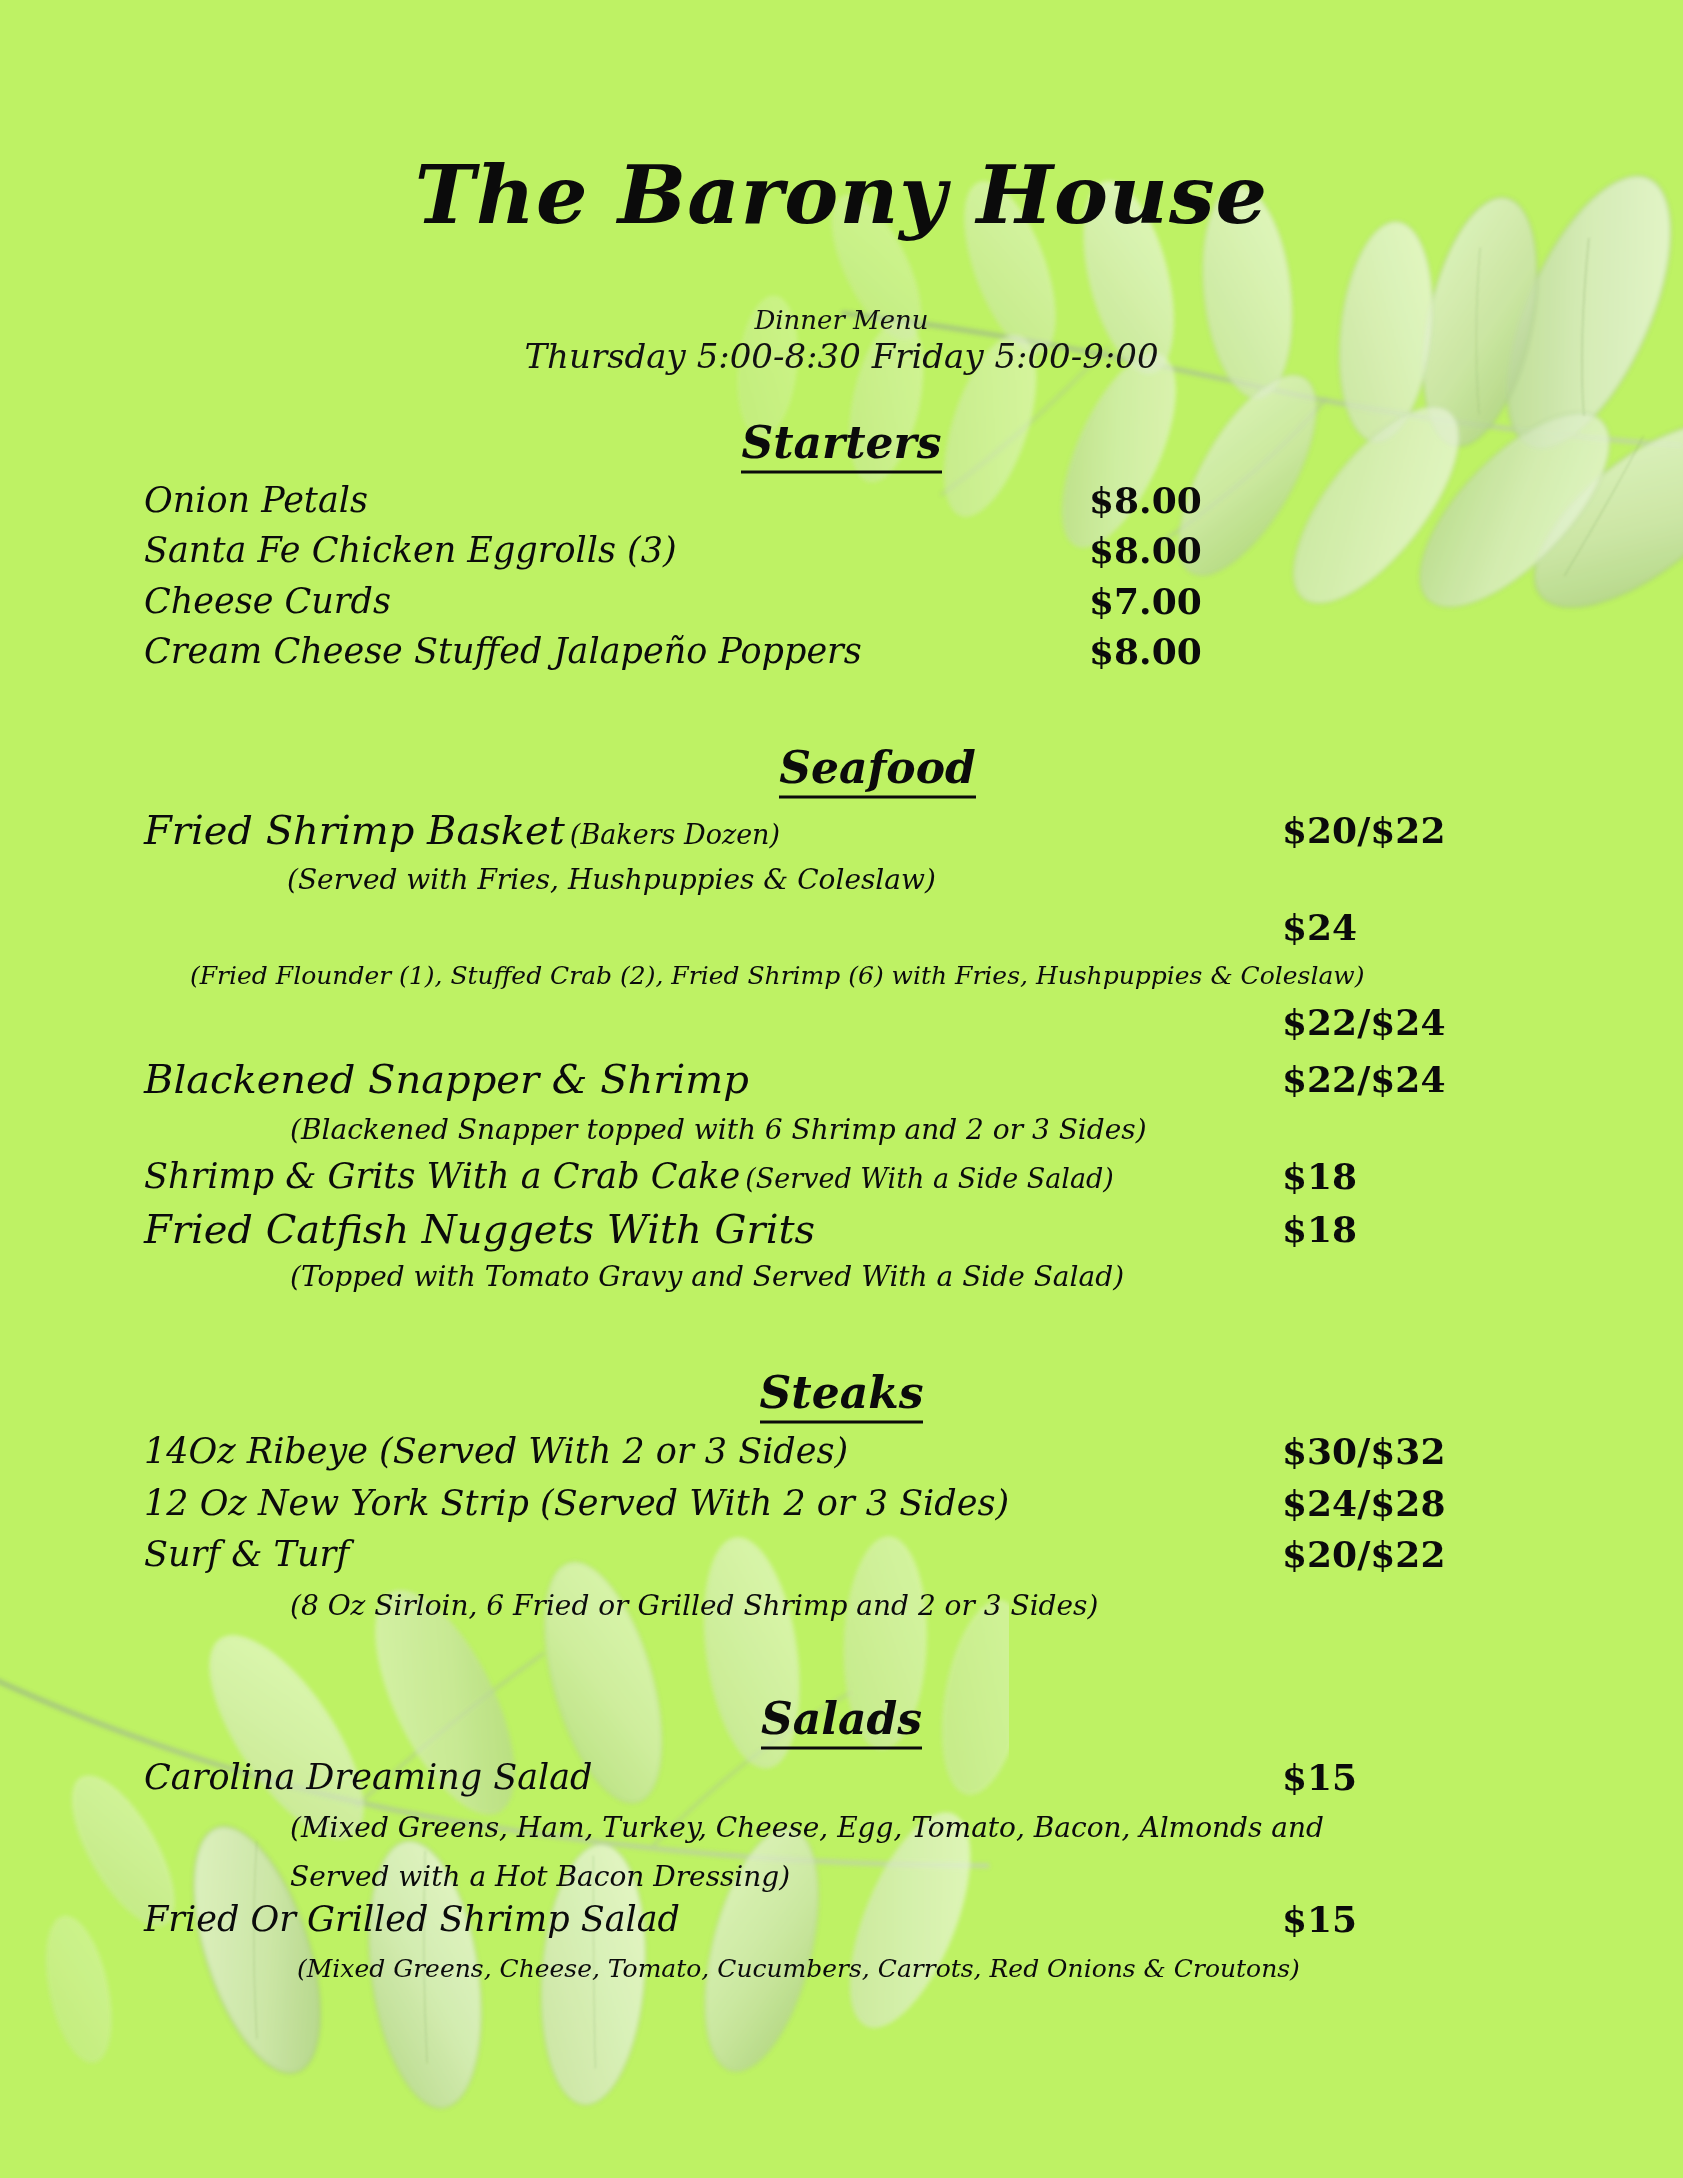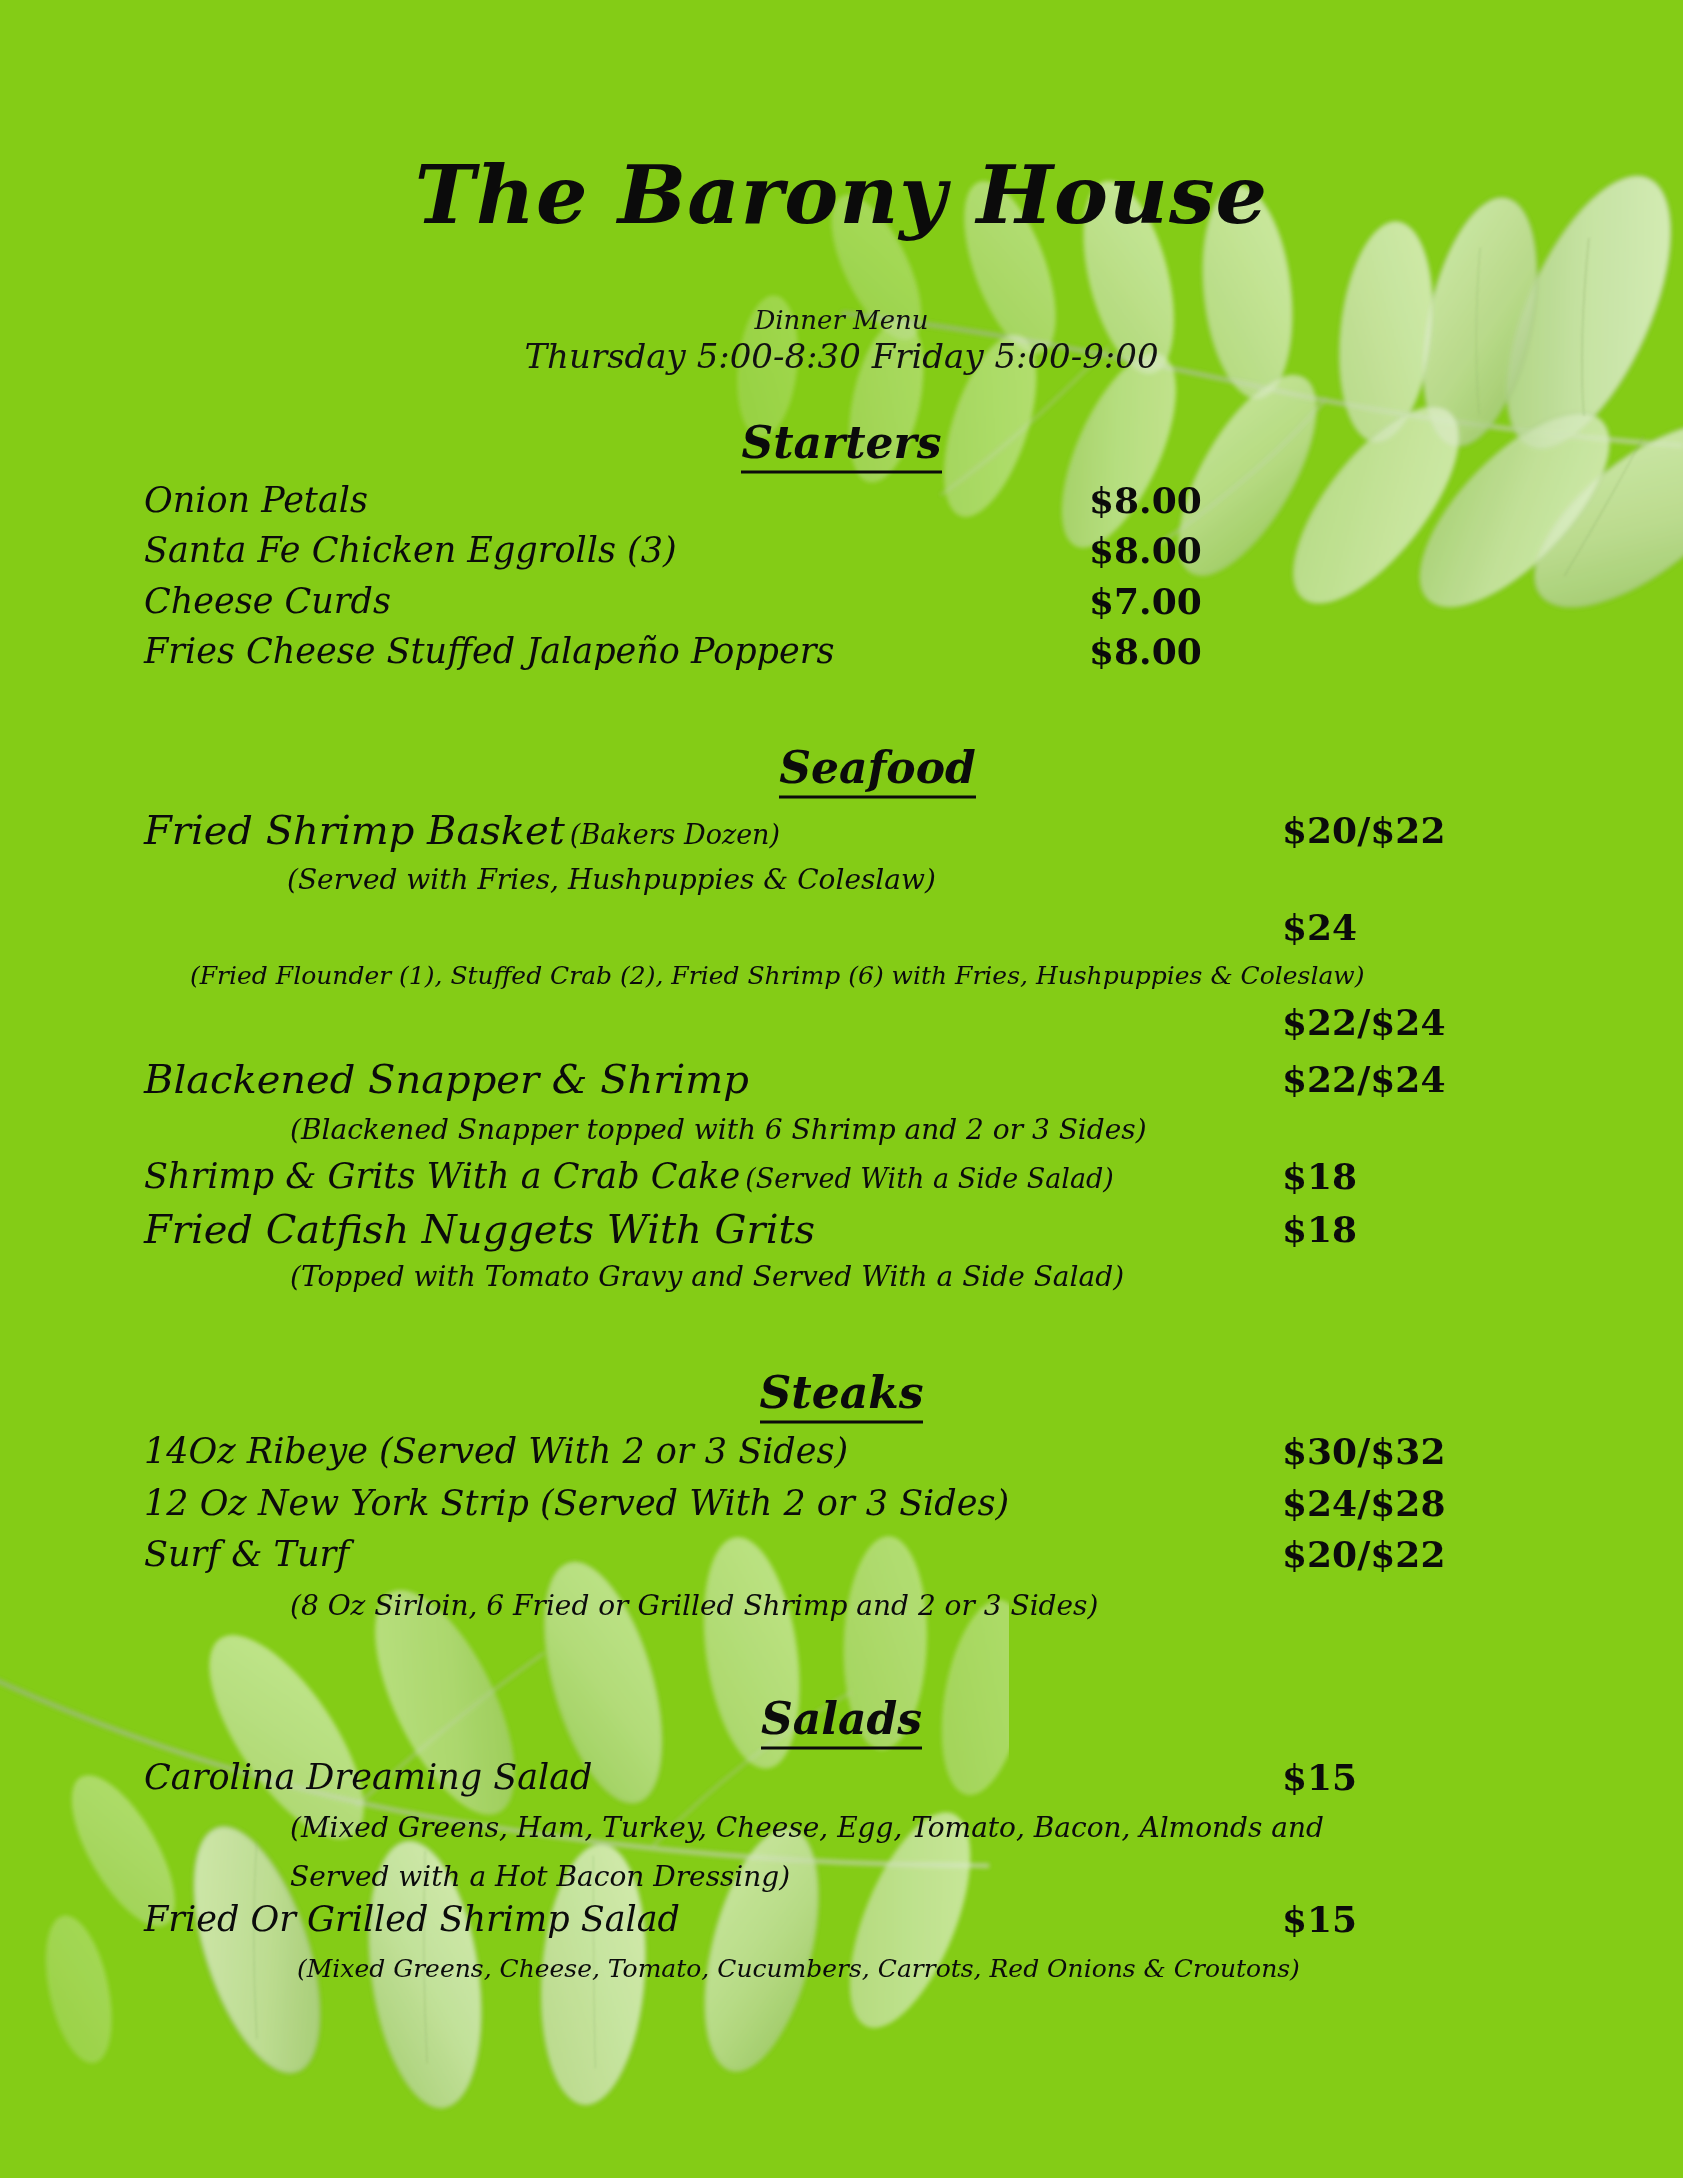--- a/index.html
+++ b/index.html
@@ -4,21 +4,21 @@
 <style>
   html, body {
     margin: 0;
     padding: 0;
     background: #ffffff;
   }
   #page {
     position: relative;
     width: 1683px;
     height: 2178px;
-    background: #84cc16;
+    background: #bef264;
     overflow: hidden;
     font-family: "Liberation Serif", serif;
   }
 
   
   .branch {
     position: absolute;
     pointer-events: none;
     user-select: none;
   }
@@ -287,21 +287,21 @@
       <span class="nm">Santa Fe Chicken Eggrolls (3)</span>
     </div>
     <div class="price" style="top:550px; left:1089px;">$8.00</div>
 
     <div class="row" style="top:601px;">
       <span class="nm">Cheese Curds</span>
     </div>
     <div class="price" style="top:601px; left:1089px;">$7.00</div>
 
     <div class="row" style="top:651px;">
-      <span class="nm">Fries Cheese Stuffed Jalapeño Poppers</span>
+      <span class="nm">Cream Cheese Stuffed Jalapeño Poppers</span>
     </div>
     <div class="price" style="top:651px; left:1089px;">$8.00</div>
 
     <div class="section-heading" style="top:767px;margin-left:36px;">
       <span>Seafood</span>
     </div>
 
     <div class="row" style="top:830px;">
       <span class="nm big">Fried Shrimp Basket</span>
       <span class="sub-inline">(Bakers Dozen)</span>

